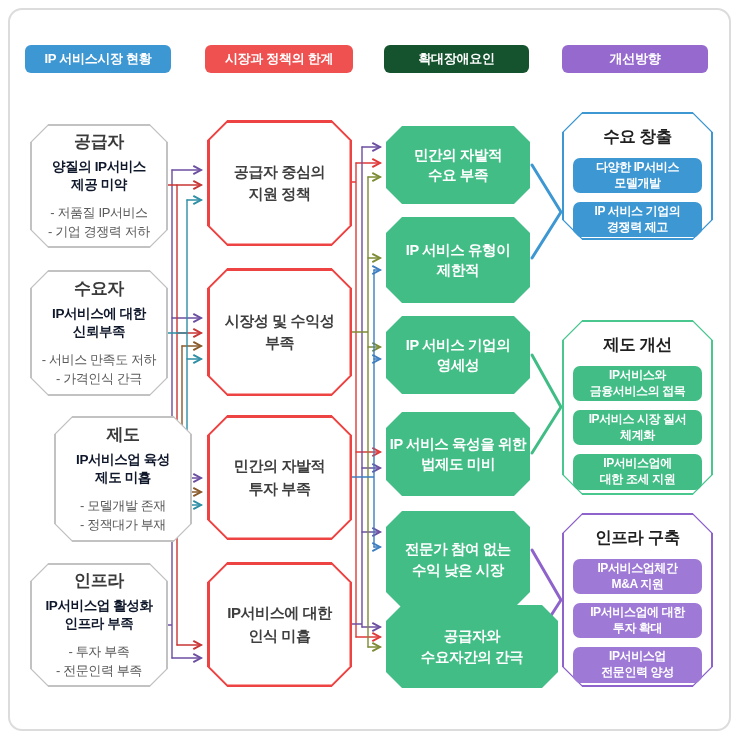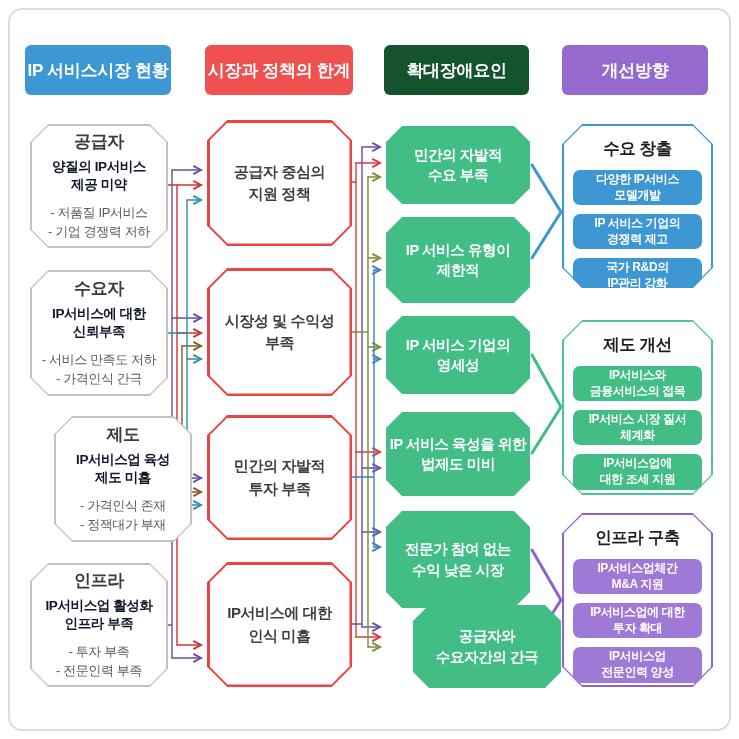--- a/index.html
+++ b/index.html
@@ -1,23 +1,23 @@
 <!DOCTYPE html>
 <html><head>
 <meta charset="utf-8">
 <style>
   html,body{margin:0;padding:0;background:#fff;}
   .canvas{position:relative;width:739px;height:739px;background:#ffffff;
     font-family:"Liberation Sans",sans-serif;overflow:hidden;}
   .frame{position:absolute;inset:8px;border:2px solid #dcdcdc;border-radius:14px;z-index:0;}
   svg.wires{position:absolute;inset:0;z-index:1;pointer-events:none;}
 
-  .hdr{position:absolute;top:45px;height:50px;border-radius:6px;display:flex;
+  .hdr{position:absolute;top:45px;height:28px;border-radius:6px;display:flex;
     align-items:center;justify-content:center;color:#fff;font-weight:bold;
-    font-size:17px;letter-spacing:-0.3px;z-index:2;}
+    font-size:13px;letter-spacing:-0.3px;z-index:2;}
   .hdr-blue{background:#3d97d3;} .hdr-red{background:#ef5150;}
   .hdr-green{background:#14532d;} .hdr-purple{background:#9569ce;}
 
   .oct{position:absolute;z-index:2;}
   .cp20{clip-path:polygon(20px 0,calc(100% - 20px) 0,100% 20px,100% calc(100% - 20px),calc(100% - 20px) 100%,20px 100%,0 calc(100% - 20px),0 20px);}
   .cp18{clip-path:polygon(18px 0,calc(100% - 18px) 0,100% 18px,100% calc(100% - 18px),calc(100% - 18px) 100%,18px 100%,0 calc(100% - 18px),0 18px);}
   .cp16{clip-path:polygon(16px 0,calc(100% - 16px) 0,100% 16px,100% calc(100% - 16px),calc(100% - 16px) 100%,16px 100%,0 calc(100% - 16px),0 16px);}
   .oct-bg{position:absolute;inset:0;}
   .oct-in{position:absolute;background:#fff;}
   .in2{inset:2px;} .in25{inset:2.5px;}
@@ -163,21 +163,21 @@
       <div class="t-bul"><span>- 서비스 만족도 저하</span><br><span>- 가격인식 간극</span></div>
     </div>
   </div>
   <div class="oct cp18" style="left:30px;top:416px;width:138px;height:126px;margin-left:24px;">
     <div class="oct-bg bg-gray cp18"></div>
     <div class="oct-in in2 cp16"></div>
     <div class="box-content">
       <div class="t-title">제도</div>
       <div class="t-sub">IP서비스업 육성
 제도 미흡</div>
-      <div class="t-bul"><span>- 가격인식 존재</span><br><span>- 정잭대가 부재</span></div>
+      <div class="t-bul"><span>- 모델개발 존재</span><br><span>- 정잭대가 부재</span></div>
     </div>
   </div>
   <div class="oct cp18" style="left:30px;top:563px;width:138px;height:124px;">
     <div class="oct-bg bg-gray cp18"></div>
     <div class="oct-in in2 cp16"></div>
     <div class="box-content">
       <div class="t-title">인프라</div>
       <div class="t-sub">IP서비스업 활성화
 인프라 부족</div>
       <div class="t-bul"><span>- 투자 부족</span><br><span>- 전문인력 부족</span></div>
@@ -222,26 +222,26 @@
 영세성</div></div>
   </div>
   <div class="oct cp16 bg-greenfill" style="left:386px;top:412px;width:144px;height:84px;">
     <div class="box-content"><div class="green-label">IP 서비스 육성을 위한
 법제도 미비</div></div>
   </div>
   <div class="oct cp16 bg-greenfill" style="left:386px;top:511px;width:144px;height:97px;">
     <div class="box-content"><div class="green-label">전문가 참여 없는
 수익 낮은 시장</div></div>
   </div>
-  <div class="oct cp16 bg-greenfill" style="left:386px;top:605px;width:148px;height:83px;margin-left:27px;">
+  <div class="oct cp16 bg-greenfill" style="left:386px;top:605px;width:172px;height:83px;">
     <div class="box-content"><div class="green-label">공급자와
 수요자간의 간극</div></div>
   </div>
 
-  <div class="oct cp20" style="left:562px;top:124px;width:151px;height:164px;">
+  <div class="oct cp20" style="left:562px;top:112px;width:151px;height:128px;">
     <div class="oct-bg bg-blueline cp20"></div>
     <div class="oct-in in2 cp18"></div>
     <div class="grp-content">
       <div class="grp-title">수요 창출</div>
       <div class="grp-items">
         <div class="grp-item it-blue">다양한 IP서비스
 모델개발</div>
         <div class="grp-item it-blue">IP 서비스 기업의
 경쟁력 제고</div>
         <div class="grp-item it-blue">국가 R&amp;D의

